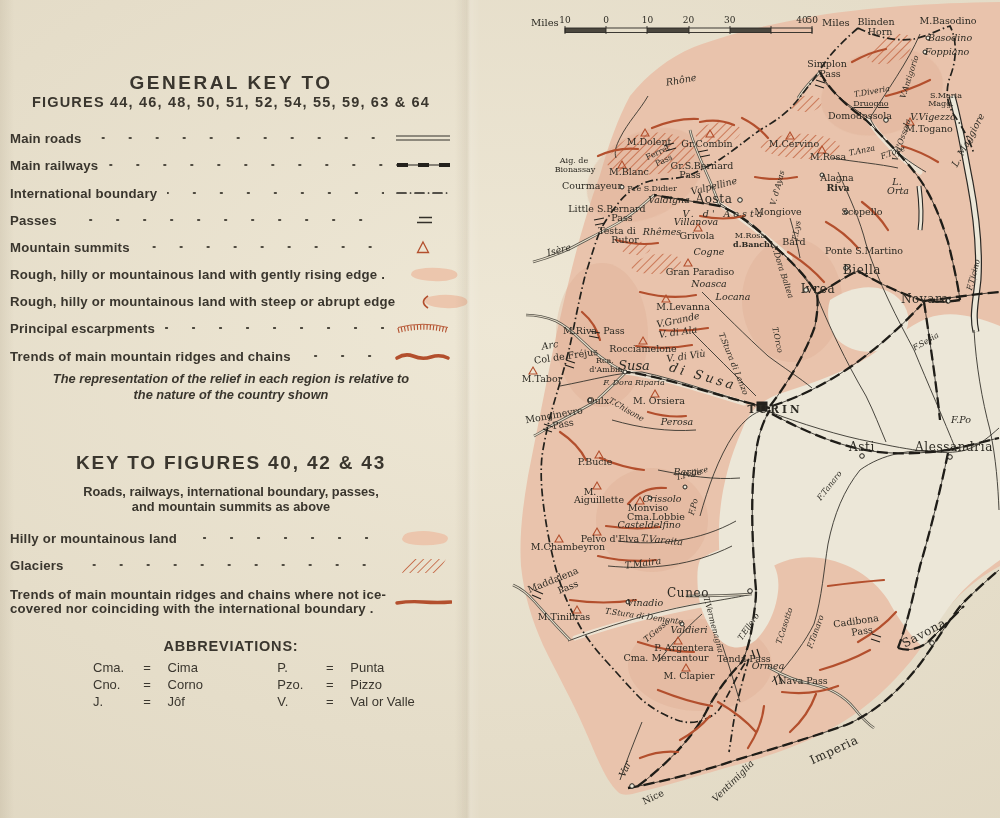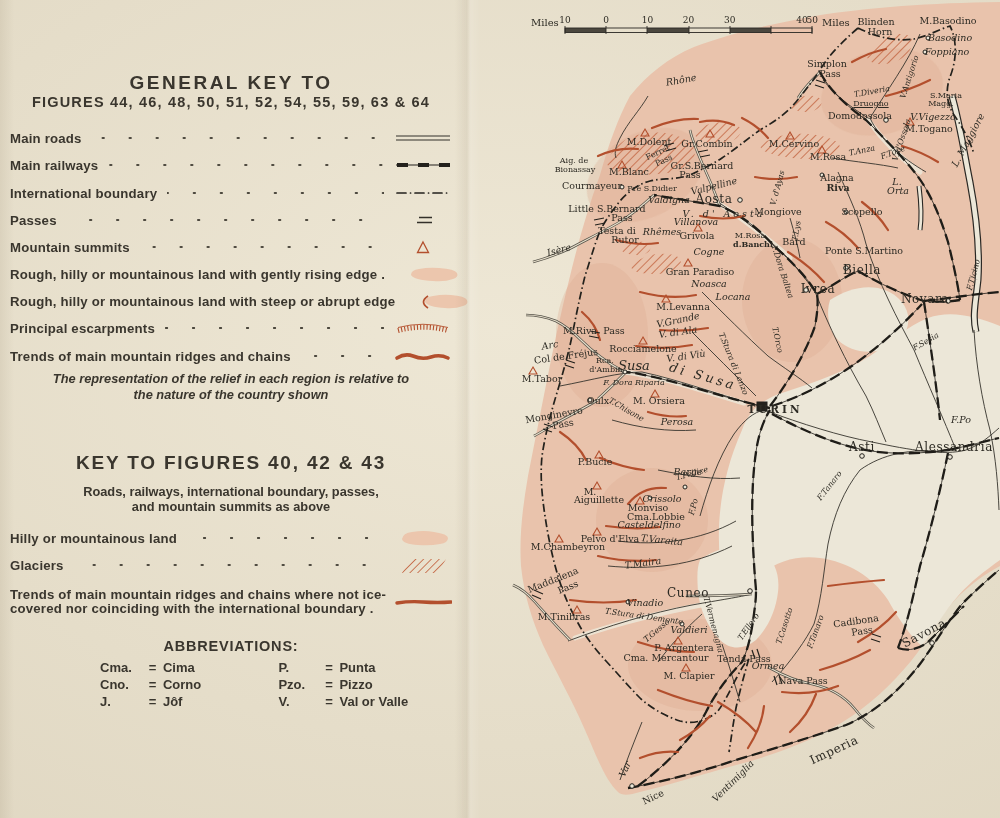--- a/index.html
+++ b/index.html
@@ -21,21 +21,21 @@
   .krow{position:absolute;left:10px;width:442px;display:flex;align-items:center;height:18px;}
   .klabel{font-size:13.2px;font-weight:bold;letter-spacing:.2px;white-space:nowrap;}
   .lead{flex:1 1 auto;height:4px;margin:0 10px;align-self:center;
     background-image:radial-gradient(circle,#4a463c 1.1px,rgba(0,0,0,0) 1.3px);
     background-size:27px 4px;background-position:50% 50%;background-repeat:repeat-x;}
   .ksym{flex:0 0 58px;height:16px;}
   .knote{position:absolute;width:100%;text-align:center;font-style:italic;
     font-size:12.8px;font-weight:bold;line-height:16px;}
   .ksub{position:absolute;width:100%;text-align:center;font-size:12.8px;font-weight:bold;line-height:15px;}
   .two{line-height:14px;}
-  .abbr-row{position:absolute;left:100px;width:330px;display:flex;font-size:13px;font-weight:bold;}
+  .abbr-row{position:absolute;left:93px;width:330px;display:flex;font-size:13px;font-weight:normal;gap:12px;}
   .a-ab{width:44px;} .a-eq{width:22px;text-align:center;} .a-full{width:95px;}
   .a-ab2{width:42px;margin-left:25px;} 
   
   #map{position:absolute;left:0;top:0;width:1000px;height:818px;}
   #map-labels{position:absolute;left:0;top:0;width:1000px;height:818px;pointer-events:none;}
   .ml{position:absolute;font-family:"DejaVu Serif",serif;color:#2c2a23;white-space:nowrap;line-height:1;}
   .ml.n{font-size:9.5px;}
   .ml.sm{font-size:8px;}
   .ml.lg{font-size:12px;letter-spacing:.6px;}
   .ml.i{font-style:italic;font-size:9.5px;}

